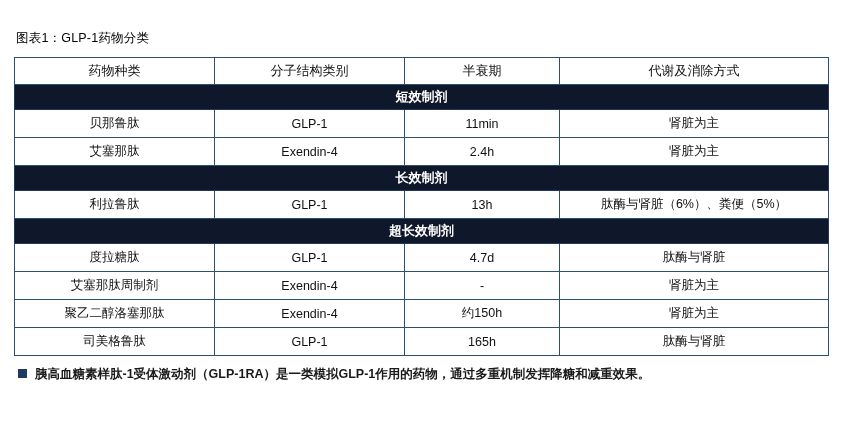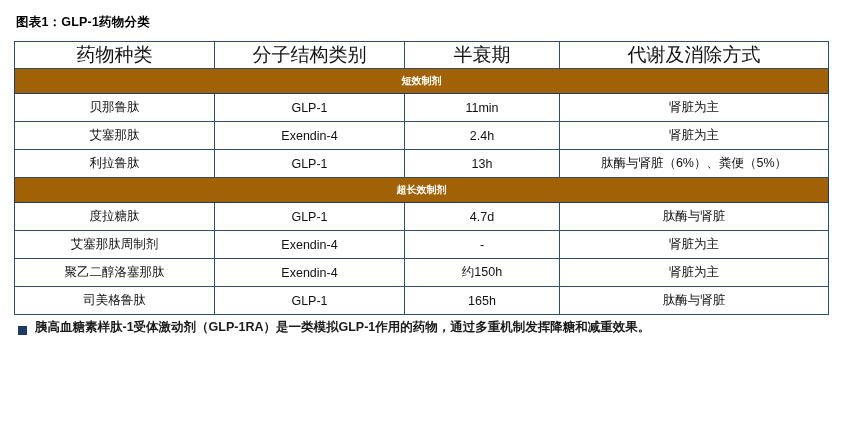--- a/index.html
+++ b/index.html
@@ -17,23 +17,23 @@
   .page {
     width: 842px;
     height: 441px;
     box-sizing: border-box;
     padding: 10px 14px 6px 14px;
     display: flex;
     flex-direction: column;
   }
   .caption {
     font-size: 12.5px;
-    font-weight: bold;
+    font-weight: normal;
     color: #000000;
-    margin: 4px 0 10px 2px;
+    margin: 20px 0 10px 2px;
     letter-spacing: 0.2px;
   }
   table.glp-table {
     border-collapse: collapse;
     width: 814px;
     table-layout: fixed;
     font-size: 12.5px;
   }
   table.glp-table td, table.glp-table th {
     border: 1px solid #2f4f6f;
@@ -41,44 +41,44 @@
     vertical-align: middle;
     padding: 0;
     height: 26px;
     font-weight: normal;
     color: #111111;
   }
   thead th {
     font-weight: bold;
     background: #ffffff;
     height: 30px;
-    font-size: 19px;
+    font-size: 13px;
   }
   tr.section-row td {
-    background: #a16207;
+    background: #0f172a;
     color: #ffffff;
     font-weight: bold;
     height: 24px;
-    font-size: 10px;
+    font-size: 13px;
     border-color: #1f3864;
   }
   tr.data-row td {
     background: #ffffff;
     height: 27px;
     text-align: center;
   }
   .col1 { width: 200px; }
   .col2 { width: 190px; }
   .col3 { width: 155px; }
   .col4 { width: 269px; }
 
   .footnote {
     display: flex;
-    align-items: flex-end;
-    margin-top: 4px;
+    align-items: flex-start;
+    margin-top: 10px;
     padding-left: 4px;
   }
   .footnote .bullet {
     width: 9px;
     height: 9px;
     background: #1f3864;
     margin-right: 8px;
     margin-top: 3px;
     flex: 0 0 auto;
   }
@@ -122,20 +122,23 @@
         <td>11min</td>
         <td>肾脏为主</td>
       </tr>
       <tr class="data-row">
         <td>艾塞那肽</td>
         <td>Exendin-4</td>
         <td>2.4h</td>
         <td>肾脏为主</td>
       </tr>
 
+      <tr class="section-row">
+        <td colspan="4">长效制剂</td>
+      </tr>
       <tr class="data-row">
         <td>利拉鲁肽</td>
         <td>GLP-1</td>
         <td>13h</td>
         <td>肽酶与肾脏（6%）、粪便（5%）</td>
       </tr>
 
       <tr class="section-row">
         <td colspan="4">超长效制剂</td>
       </tr>

